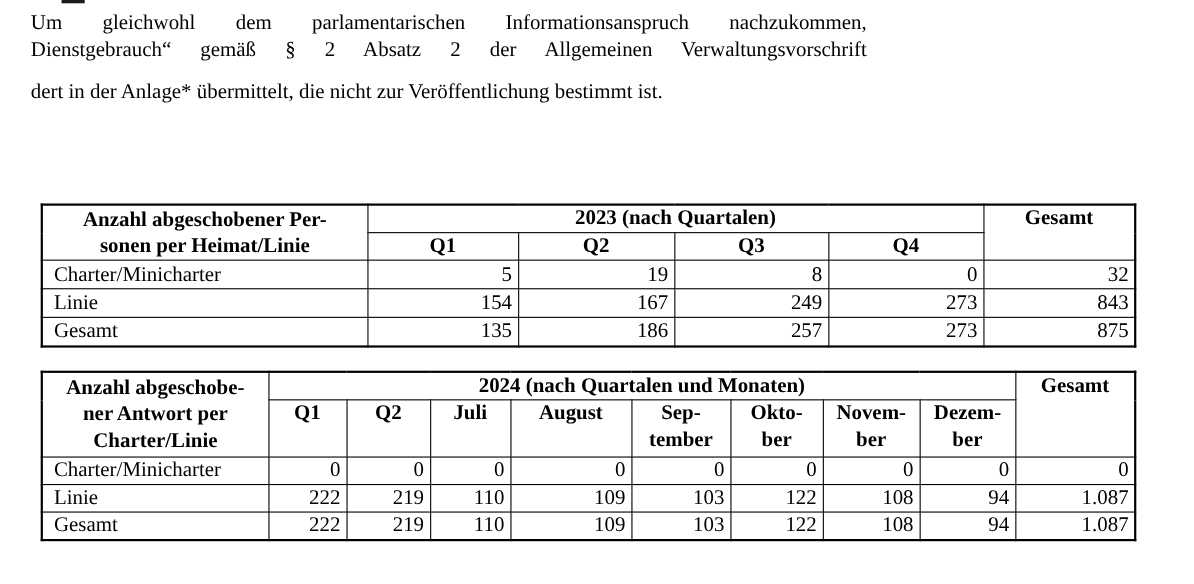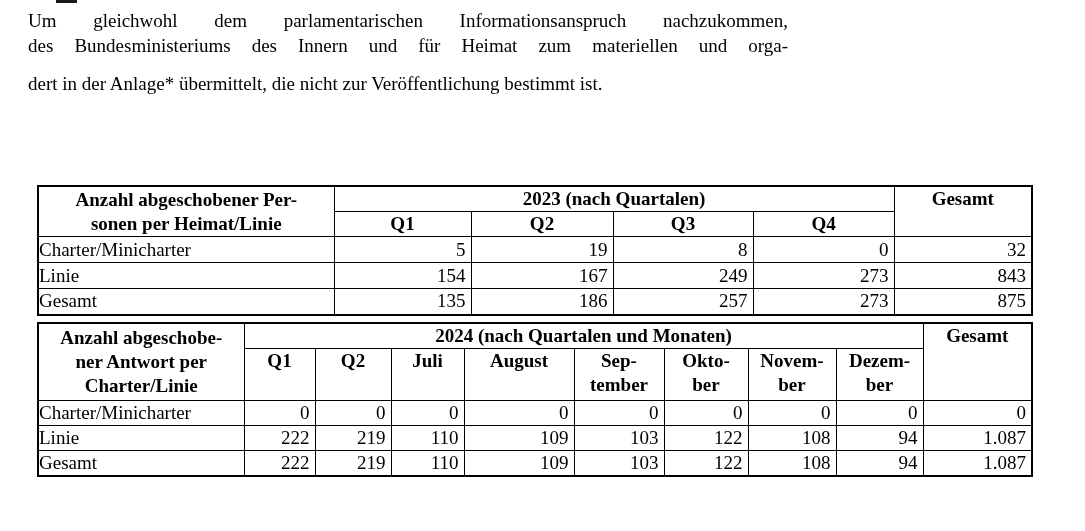--- a/index.html
+++ b/index.html
@@ -63,47 +63,47 @@
     font-weight: bold;
     vertical-align: middle;
     line-height: 24px;
     font-family: Liberation Serif, serif;
   }
   table.dt th.vtop {
     vertical-align: top;
   }
   table.dt td.lbl {
     text-align: left;
-    padding-left: 0;
+    padding-left: 10px;
     vertical-align: middle;
   }
   table.dt td.num {
     text-align: right;
     padding-right: 5px;
     vertical-align: middle;
   }
   #table-2023 { left: 37px; top: 185px; width: 994px; }
-  #table-2024 { left: 37px; top: 322px; width: 994px; }
+  #table-2024 { left: 37px; top: 337px; width: 994px; }
   #table-2023 tr.hdr1 { height: 24px; }
   #table-2023 tr.hdr2 { height: 24px; }
   #table-2023 tr.data { height: 26px; }
   #table-2024 tr.hdr1 { height: 23px; }
   #table-2024 tr.hdr2 { height: 52px; }
   #table-2024 tr.data { height: 25px; }
 </style>
 </head>
 <body>
 
 <div class="page">
 
   <div class="clip-artifact"></div>
 
   <div class="paragraph">
     <div class="pline">Um gleichwohl dem parlamentarischen Informationsanspruch nachzukommen,</div>
-    <div class="pline">des Bundesministeriums des Innern und für Heimat zum materiellen und orga-</div>
+    <div class="pline">Dienstgebrauch“ gemäß § 2 Absatz 2 der Allgemeinen Verwaltungsvorschrift</div>
     <div class="pline last">dert in der Anlage* übermittelt, die nicht zur Veröffentlichung bestimmt ist.</div>
   </div>
 
   <table class="dt" id="table-2023">
     <colgroup>
       <col style="width:296px">
         <col style="width:137px">
         <col style="width:142px">
       <col style="width:140px">
         <col style="width:141px">

